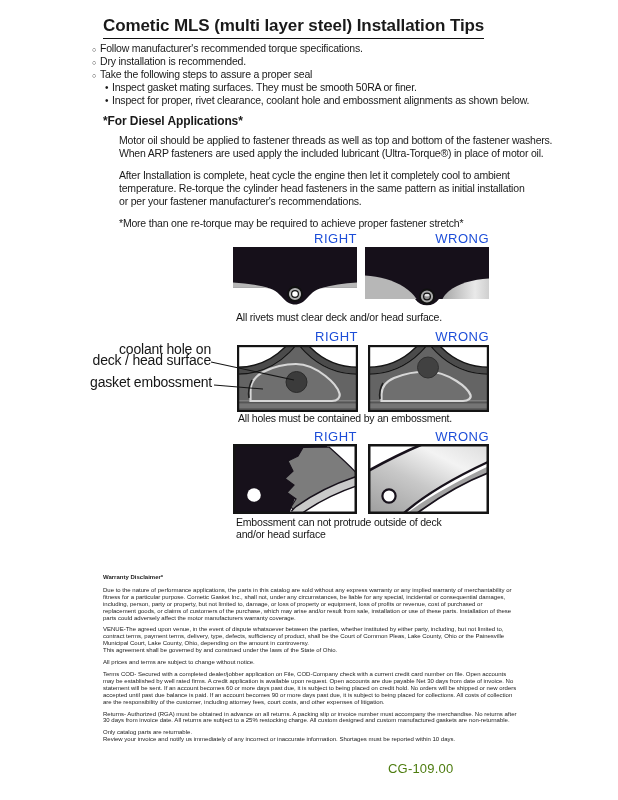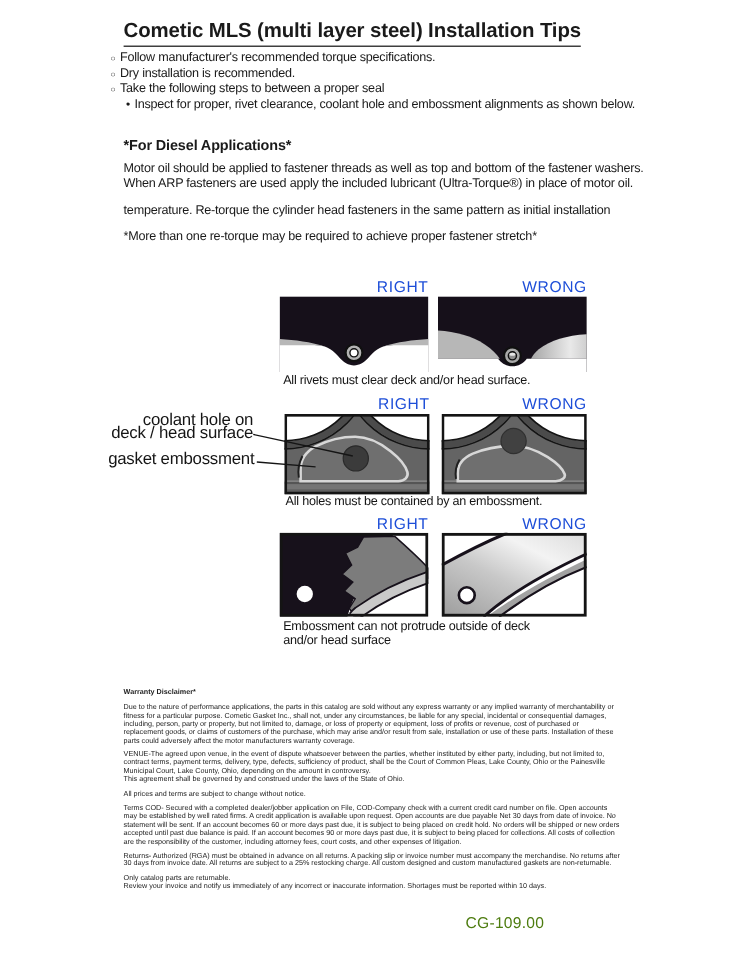--- a/index.html
+++ b/index.html
@@ -12,21 +12,21 @@
   .intro{left:92px;top:42px;font-size:10.5px;letter-spacing:-0.2px;line-height:13px;}
   .bullet-circle{padding-left:8px;position:relative;white-space:nowrap;}
   .bullet-circle::before{content:"○";position:absolute;left:0;top:1px;font-size:7px;}
   .subintro{left:105px;top:81px;font-size:10.5px;letter-spacing:-0.2px;line-height:13px;}
   .bullet-dot{padding-left:7px;position:relative;white-space:nowrap;}
   .bullet-dot::before{content:"•";position:absolute;left:0;top:0;font-size:10px;}
   
   .diesel{left:103px;top:115px;font-size:10.5px;letter-spacing:-0.2px;line-height:13px;}
   .diesel-heading{font-size:12px;font-weight:bold;margin-bottom:6px;letter-spacing:-0.1px;}
   .para{margin-bottom:9px;}
-  .bodyline{white-space:nowrap;}
+  .bodyline{white-space:nowrap;margin-left:16px;}
   
   .rw-label{font-size:13px;font-weight:normal;letter-spacing:0.5px;text-align:right;color:#1d4ed8;}
   .caption{font-size:10.5px;letter-spacing:-0.2px;line-height:11.5px;color:#151515;}
   .diagram{display:block;}
   .callout{font-size:14px;letter-spacing:-0.2px;line-height:11px;text-align:right;color:#151515;}
   .overlay{pointer-events:none;z-index:5;}
   
   .legal{left:103px;top:574px;width:414px;font-size:6px;line-height:6.9px;color:#222;}
   .legal-heading{font-weight:bold;margin-bottom:6px;}
   .legal-para{margin-bottom:5px;}
@@ -36,35 +36,38 @@
 </head>
 <body>
 
 <div class="abs page-title">
   <span>Cometic MLS (multi layer steel) Installation Tips</span>
 </div>
 
 <div class="abs intro">
     <div class="bullet-circle">Follow manufacturer's recommended torque specifications.</div>
     <div class="bullet-circle">Dry installation is recommended.</div>
-    <div class="bullet-circle">Take the following steps to between a proper seal</div>
+    <div class="bullet-circle">Take the following steps to assure a proper seal</div>
   </div>
 
 <div class="abs subintro">
+    <div class="bullet-dot">Inspect gasket mating surfaces.  They must be smooth 50RA or finer.</div>
     <div class="bullet-dot">Inspect for proper, rivet clearance, coolant hole and embossment alignments as shown below.</div>
   </div>
 
 <div class="abs diesel">
   <div class="diesel-heading">*For Diesel Applications*</div>
   <div class="para">
       <div class="bodyline">Motor oil should be applied to fastener threads as well as top and bottom of the fastener washers.</div>
       <div class="bodyline">When ARP fasteners are used apply the included lubricant (Ultra-Torque®) in place of motor oil.</div>
     </div>
   <div class="para">
+      <div class="bodyline">After Installation is complete, heat cycle the engine then let it completely cool to ambient</div>
       <div class="bodyline">temperature. Re-torque the cylinder head fasteners in the same pattern as initial installation</div>
+      <div class="bodyline">or per your fastener manufacturer's recommendations.</div>
     </div>
   <div class="bodyline">*More than one re-torque may be required to achieve proper fastener stretch*</div>
 </div>
 
 <div class="abs rw-label" style="left:233px;top:231px;width:124px;">RIGHT</div>
 <div class="abs rw-label" style="left:365px;top:231px;width:124px;">WRONG</div>
 
 <svg class="abs diagram" style="left:233px;top:247px;" width="124" height="63" viewBox="0 0 124 63">
   <rect width="124" height="63" fill="#16101a"></rect>
   <path d="M0,40.5 H29 C38,40.5 43,43.5 48.5,49.5 C53.5,55.5 57.5,57.5 62,57.5 C66.5,57.5 70.5,55.5 75.5,49.5 C81,43.5 86,40.5 95,40.5 H124 V63 H0 Z" fill="#ffffff"></path>

